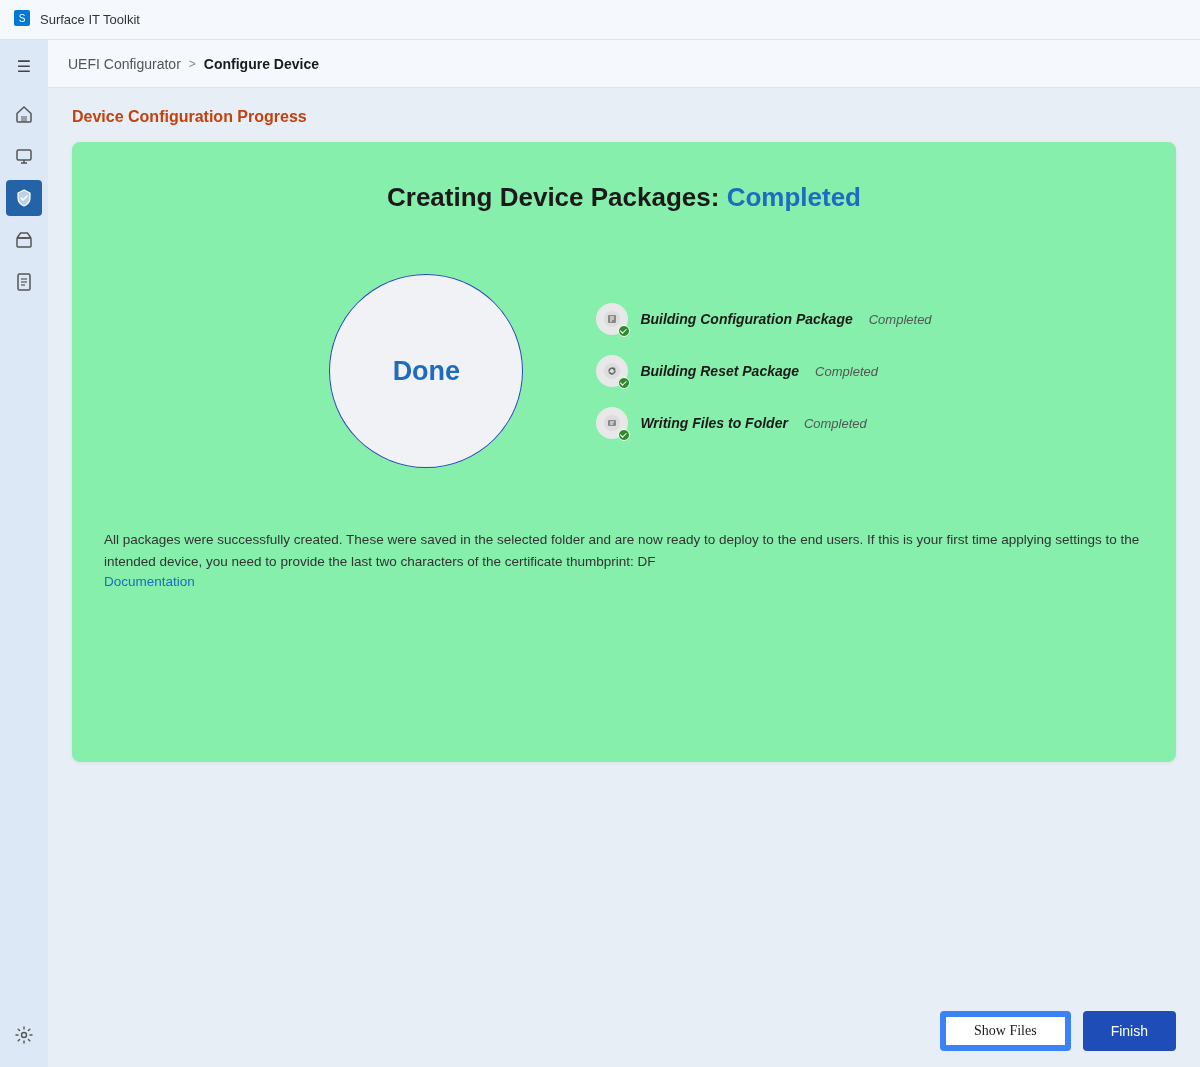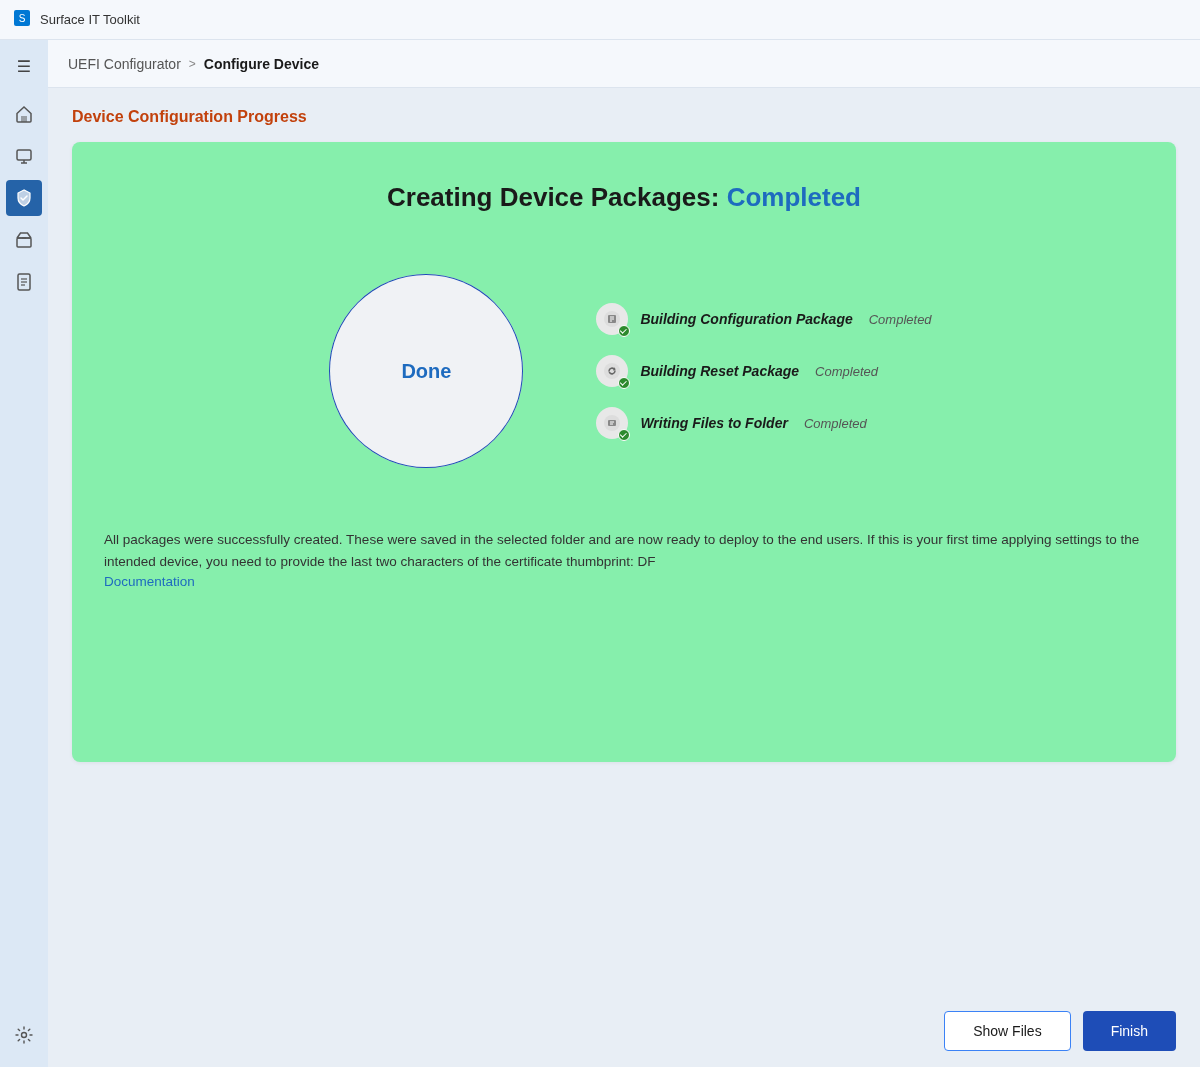--- a/index.html
+++ b/index.html
@@ -195,21 +195,21 @@
       position: absolute;
       top: 0; left: 0; right: 0; bottom: 0;
       display: flex;
       align-items: center;
       justify-content: center;
       background: #f0f2f5;
       border-radius: 50%;
       margin: 14px;
     }
     .circle-done-text {
-      font-size: 20px;
+      font-size: 27px;
       font-weight: 600;
       color: #1e6bbf;
     }
 
     
     .steps-list {
       display: flex;
       flex-direction: column;
       gap: 20px;
       justify-content: center;
@@ -297,21 +297,22 @@
       border-radius: 4px;
       font-size: 14px;
       font-weight: 500;
       cursor: pointer;
       border: none;
       font-family: 'Segoe UI', Arial, sans-serif;
     }
     .btn-secondary {
       background: white;
       color: #1a1a1a;
-      border: 1px solid #3b82f6;
+      border: 6px solid #3b82f6;
+      font-family: Liberation Serif, serif;
     }
     .btn-primary {
       background: #1e4db7;
       color: white;
     }
   </style>
 </head>
 <body>
 
 <div class="title-bar">

